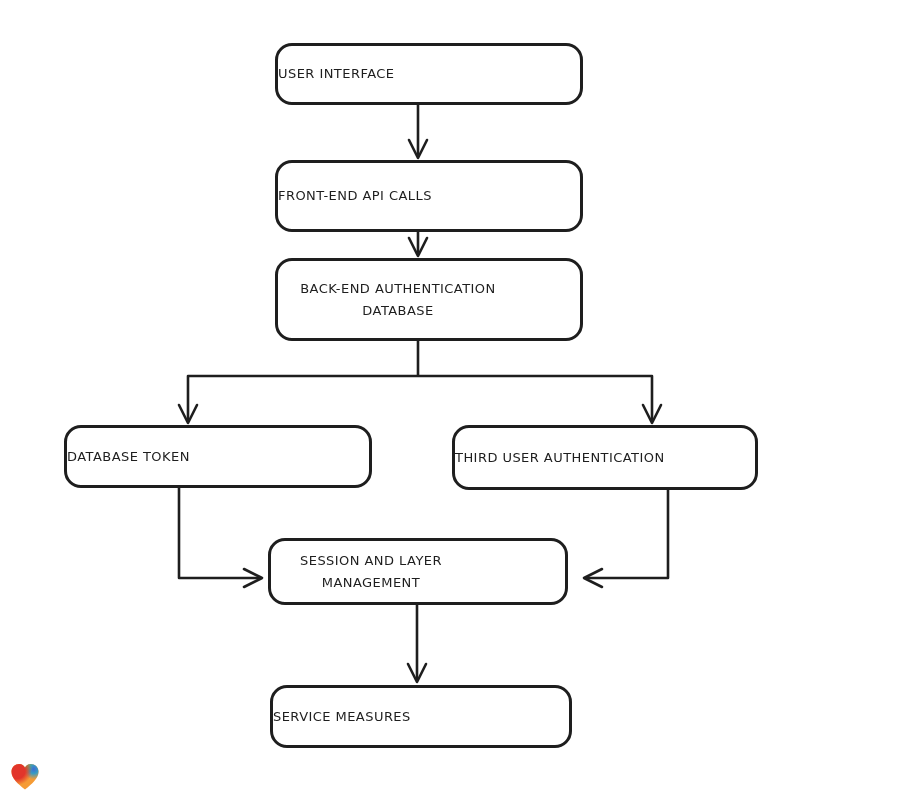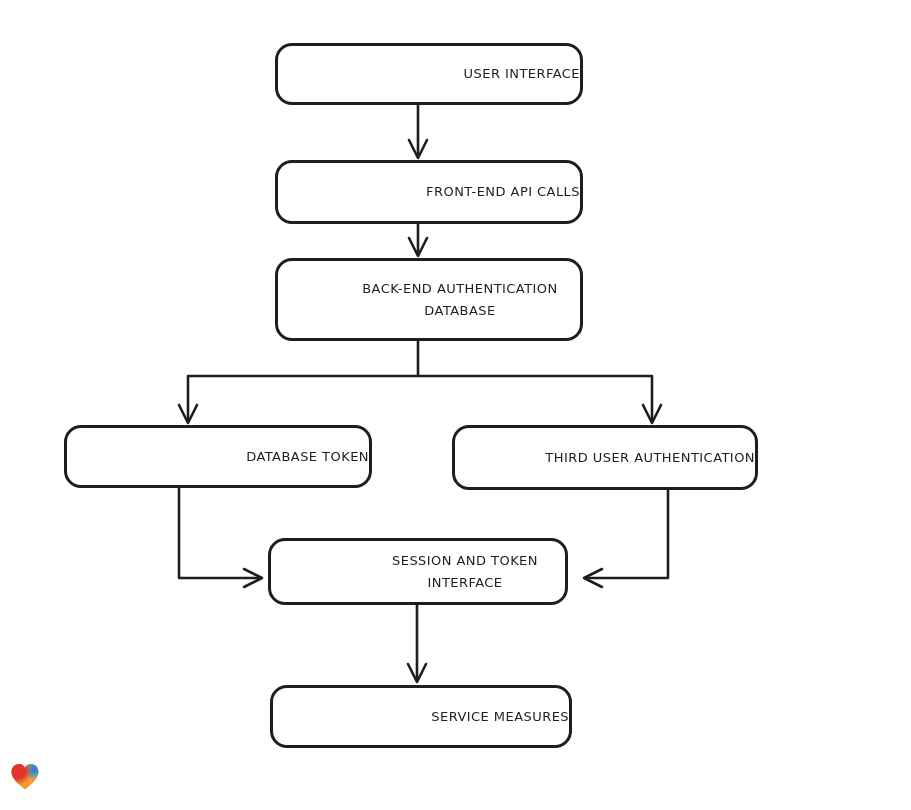--- a/index.html
+++ b/index.html
@@ -5,29 +5,29 @@
   html,body{margin:0;padding:0;background:#ffffff;}
   body{width:911px;height:810px;font-family:"DejaVu Sans","Liberation Sans",sans-serif;}
   .canvas{position:relative;width:911px;height:810px;background:#ffffff;overflow:hidden;}
   svg.connectors{position:absolute;left:0;top:0;width:911px;height:810px;}
   svg.connectors path, svg.connectors polyline{
     fill:none;stroke:#1e1e1e;stroke-width:2.6;stroke-linecap:round;stroke-linejoin:round;
   }
   .node{
     position:absolute;box-sizing:border-box;
     border:3px solid #1e1e1e;border-radius:17px;background:#ffffff;
-    display:flex;align-items:center;justify-content:flex-end;text-align:center;
+    display:flex;align-items:center;justify-content:flex-start;text-align:center;
   }
   .node .label{
     font-size:13px;letter-spacing:.45px;color:#1e1e1e;line-height:1.65;
     font-weight:400;
   }
   
   #n-user     {left:275px;top:43px;  width:308px;height:62px;}
-  #n-front    {left:275px;top:160px; width:308px;height:64px;}
+  #n-front    {left:275px;top:160px; width:308px;height:72px;}
   #n-back     {left:275px;top:258px; width:308px;height:83px;}
   #n-back .label{max-width:240px;}
   #n-db       {left:64px; top:425px; width:308px;height:63px;}
   #n-third    {left:452px;top:425px; width:306px;height:65px;}
   #n-session  {left:268px;top:538px; width:300px;height:67px;}
   #n-session .label{max-width:200px;}
   #n-security {left:270px;top:685px; width:302px;height:63px;}
   .logo{position:absolute;left:9px;top:761px;width:32px;height:32px;cursor:pointer;}
 </style>
 </head>
@@ -77,21 +77,21 @@
 
   <div class="node" id="n-db">
     <span class="label">DATABASE TOKEN</span>
   </div>
 
   <div class="node" id="n-third">
     <span class="label">THIRD USER AUTHENTICATION</span>
   </div>
 
   <div class="node" id="n-session">
-    <span class="label">SESSION AND TOKEN INTERFACE</span>
+    <span class="label">SESSION AND LAYER MANAGEMENT</span>
   </div>
 
   <div class="node" id="n-security">
     <span class="label">SERVICE MEASURES</span>
   </div>
 
   <div class="logo">
     <svg width="32" height="32" viewBox="0 0 32 30">
       <defs>
         <radialGradient id="g-blue" cx="82%" cy="20%" r="50%">

